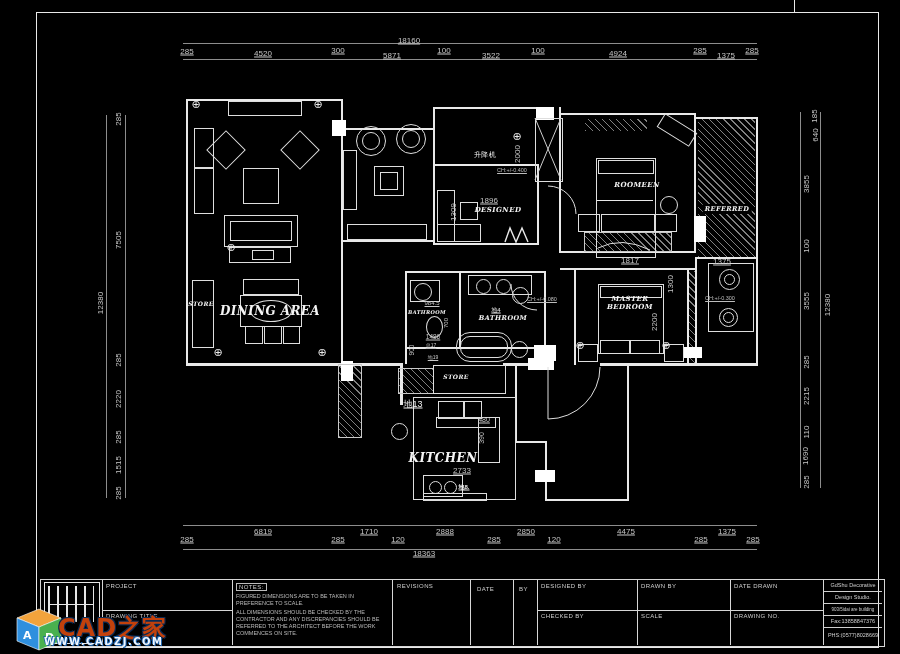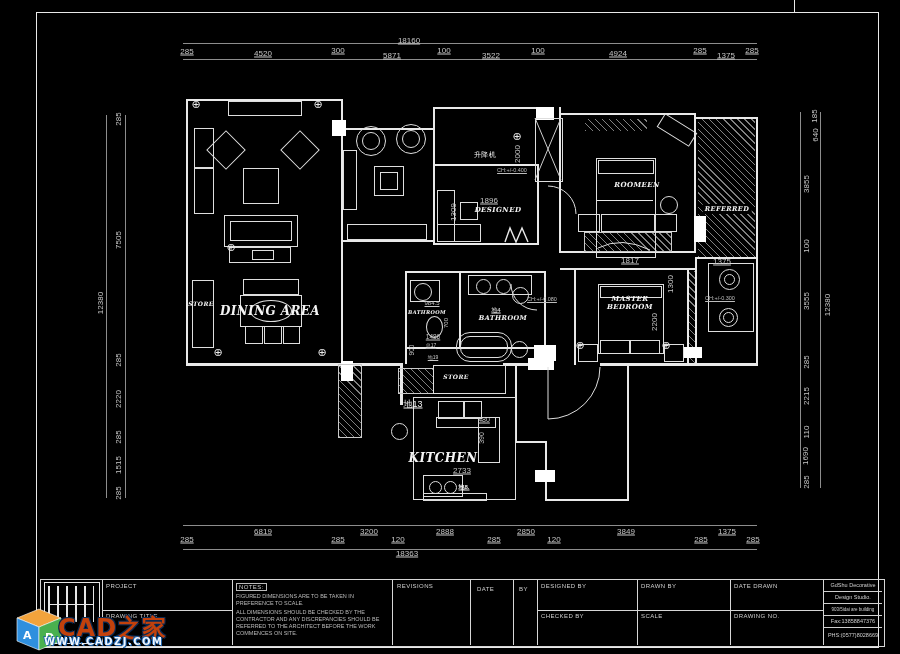--- a/index.html
+++ b/index.html
@@ -67,31 +67,31 @@
   <span class="dim" style="left:491px;top:55px">3522</span>
   <span class="dim" style="left:538px;top:50px">100</span>
   <span class="dim" style="left:618px;top:53px">4924</span>
   <span class="dim" style="left:700px;top:50px">285</span>
   <span class="dim" style="left:726px;top:55px">1375</span>
   <span class="dim" style="left:752px;top:50px">285</span>
 
   <span class="dim" style="left:187px;top:539px">285</span>
   <span class="dim" style="left:263px;top:531px">6819</span>
   <span class="dim" style="left:338px;top:539px">285</span>
-  <span class="dim" style="left:369px;top:531px">3200</span>
+  <span class="dim" style="left:369px;top:531px">1710</span>
   <span class="dim" style="left:398px;top:539px">120</span>
   <span class="dim" style="left:445px;top:531px">2888</span>
   <span class="dim" style="left:494px;top:539px">285</span>
   <span class="dim" style="left:526px;top:531px">2850</span>
   <span class="dim" style="left:554px;top:539px">120</span>
-  <span class="dim" style="left:626px;top:531px">3849</span>
+  <span class="dim" style="left:626px;top:531px">4475</span>
   <span class="dim" style="left:701px;top:539px">285</span>
   <span class="dim" style="left:727px;top:531px">1375</span>
   <span class="dim" style="left:753px;top:539px">285</span>
-  <span class="dim" style="left:407px;top:553px">18363</span>
+  <span class="dim" style="left:424px;top:553px">18363</span>
 
   <span class="vdim" style="left:118px;top:119px">285</span>
   <span class="vdim" style="left:118px;top:240px">7505</span>
   <span class="vdim" style="left:118px;top:360px">285</span>
   <span class="vdim" style="left:118px;top:399px">2220</span>
   <span class="vdim" style="left:118px;top:437px">285</span>
   <span class="vdim" style="left:118px;top:465px">1515</span>
   <span class="vdim" style="left:118px;top:493px">285</span>
   <span class="vdim" style="left:100px;top:303px">12380</span>
 

